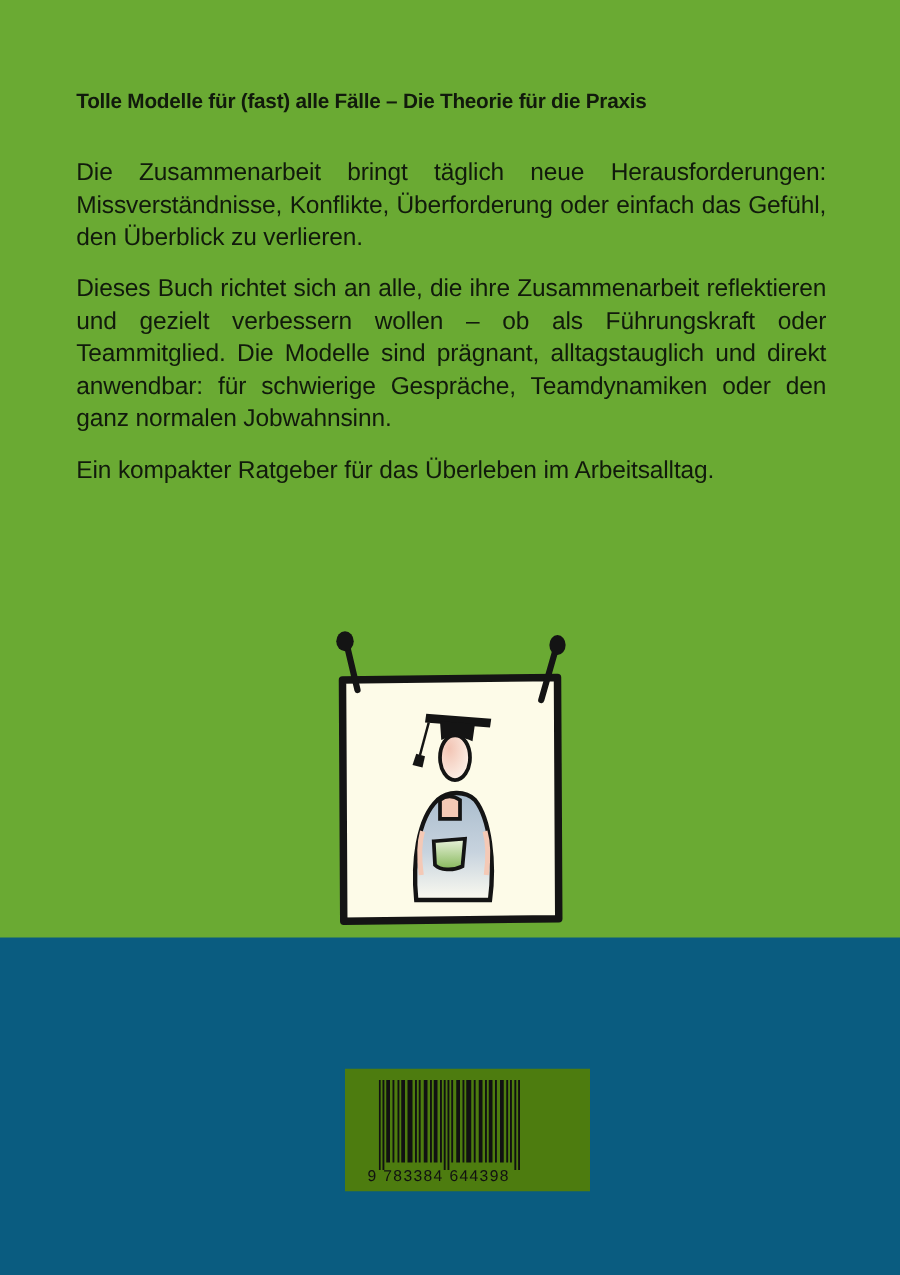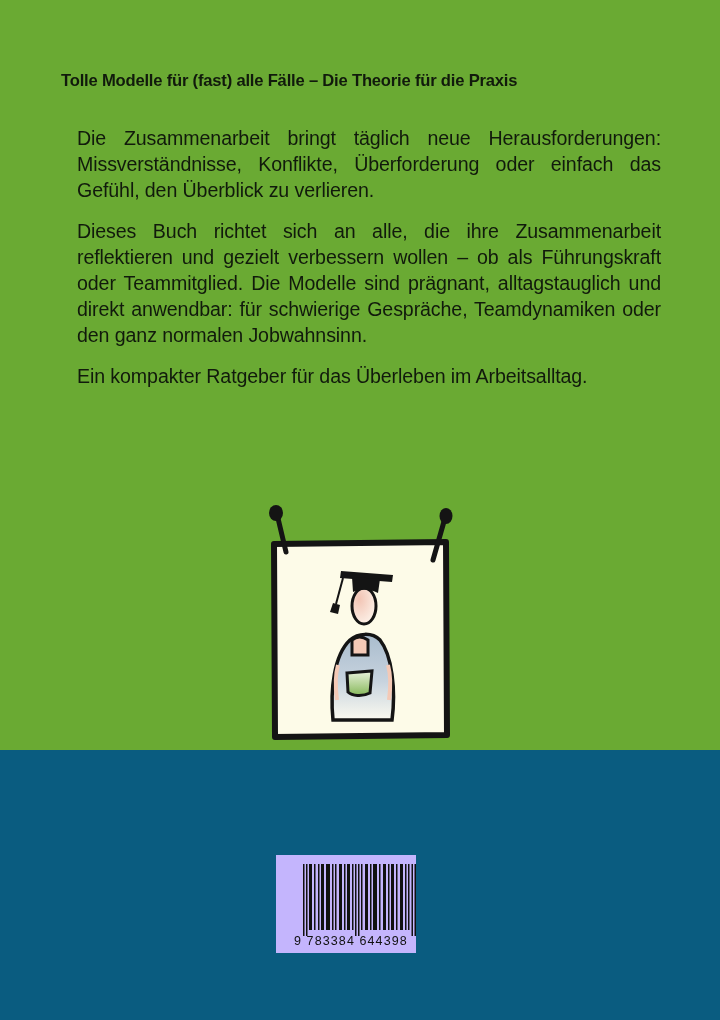--- a/index.html
+++ b/index.html
@@ -21,29 +21,29 @@
     color: #111a0c;
   }
   .title {
     font-family: Liberation Sans, sans-serif;
     font-weight: bold; font-size: 16.6px; letter-spacing: -0.2px;
     margin: 0 0 31px 0; white-space: nowrap; line-height: 26px;
   }
   .para {
     font-family: "Liberation Sans", sans-serif;
     font-size: 19.6px; line-height: 26.2px;
-    margin: 0 0 14px 16px; text-align: justify;
+    margin: 0 0 14px 0; text-align: justify;
     letter-spacing: -0.1px;
   }
   .illustration {
     position: absolute; left: 255px; top: 498px; width: 210px; height: 250px;
   }
   .barcode-box {
-    position: absolute; left: 276px; top: 855px; width: 140px; height: 98px;
-    background: #c4b5fd;
+    position: absolute; left: 276px; top: 855px; width: 196px; height: 98px;
+    background: #4d7c0f;
   }
   .barcode-bars {
     position: absolute; left: 27px; top: 9px; width: 113px; height: 72px;
   }
   .barcode-digits {
     position: absolute; left: 18px; top: 79px; width: 136px;
     font-family: "Liberation Sans", sans-serif;
     font-size: 12.5px; letter-spacing: 1.1px; color: #111;
     white-space: nowrap;
   }

